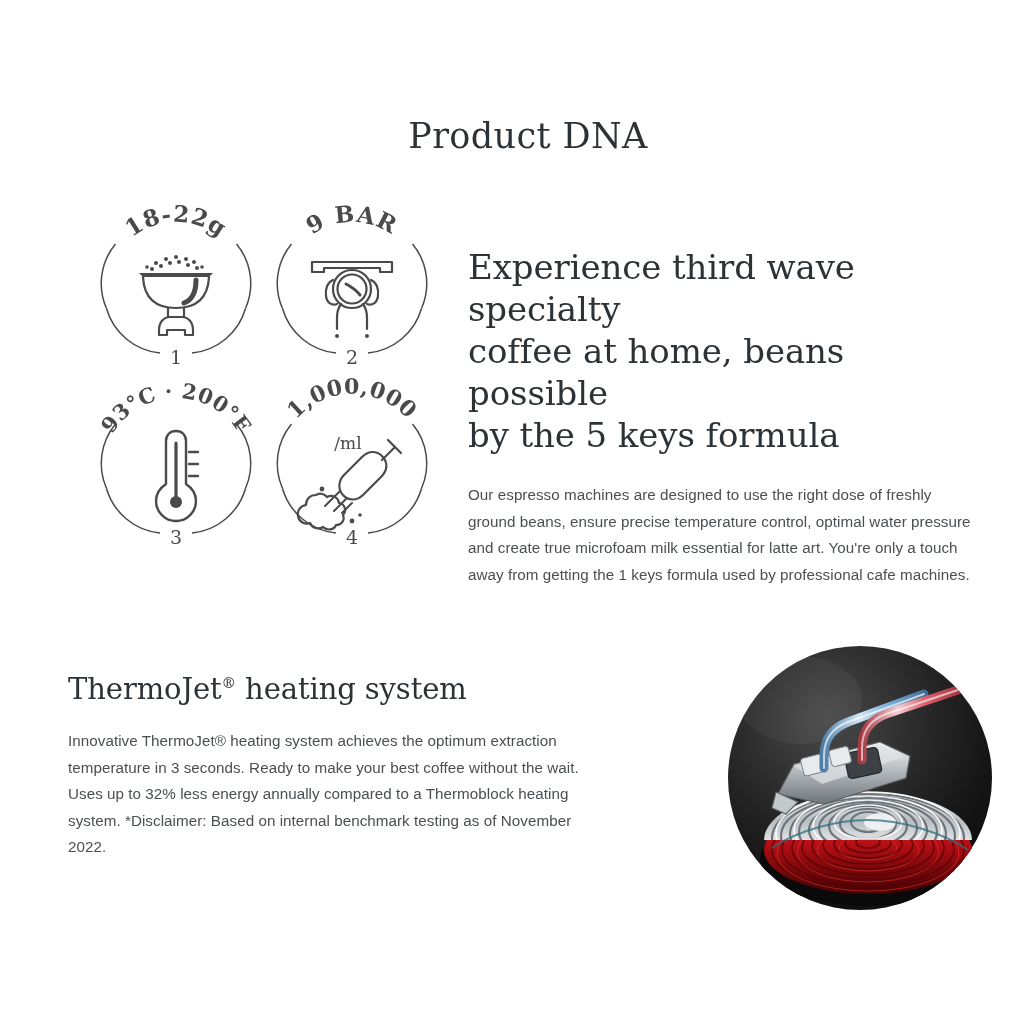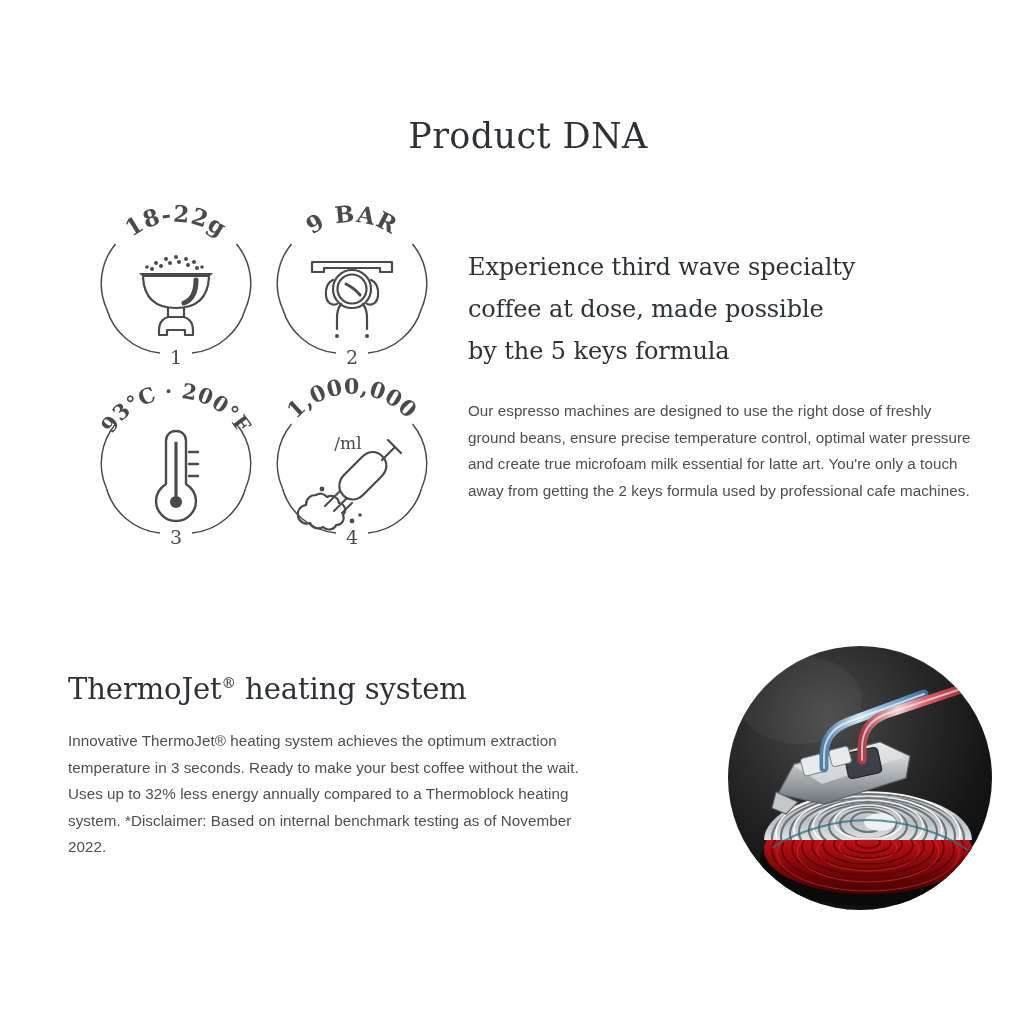--- a/index.html
+++ b/index.html
@@ -64,21 +64,21 @@
 
   
   .dna-copy {
     position: absolute;
     left: 468px;
     top: 50px;
     width: 515px;
   }
   .dna-heading {
     font-family: "DejaVu Serif", "Liberation Serif", serif;
-    font-size: 24px;
+    font-size: 34px;
     line-height: 42px;
     font-weight: 400;
     color: #2d3236;
     letter-spacing: -0.1px;
     margin: 0;
   }
   .dna-body {
     margin: 26px 0 0 0;
     width: 508px;
     font-family: "Liberation Sans", sans-serif;
@@ -288,24 +288,24 @@
         </g>
         <text x="88" y="168" text-anchor="middle" font-family="DejaVu Serif, Liberation Serif, serif" font-size="19" fill="#4a4a4a">4</text>
       </svg>
     </div>
 
   </div>
 
   <div class="dna-copy">
     <h2 class="dna-heading">
       <span>Experience third wave specialty</span><br>
-      <span>coffee at dose, made possible</span><br>
+      <span>coffee at home, beans possible</span><br>
       <span>by the 5 keys formula</span>
     </h2>
-    <p class="dna-body">Our espresso machines are designed to use the right dose of freshly ground beans, ensure precise temperature control, optimal water pressure and create true microfoam milk essential for latte art. You're only a touch away from getting the 2 keys formula used by professional cafe machines.</p>
+    <p class="dna-body">Our espresso machines are designed to use the right dose of freshly ground beans, ensure precise temperature control, optimal water pressure and create true microfoam milk essential for latte art. You're only a touch away from getting the 1 keys formula used by professional cafe machines.</p>
   </div>
 
 </section>
 
 <section class="tj-section">
 
   <div class="tj-copy">
     <h2 class="tj-heading"><span>ThermoJet</span><sup>®</sup><span> heating system</span></h2>
     <p class="tj-body">Innovative ThermoJet® heating system achieves the optimum extraction temperature in 3 seconds. Ready to make your best coffee without the wait. Uses up to 32% less energy annually compared to a Thermoblock heating system. *Disclaimer: Based on internal benchmark testing as of November 2022.</p>
   </div>

